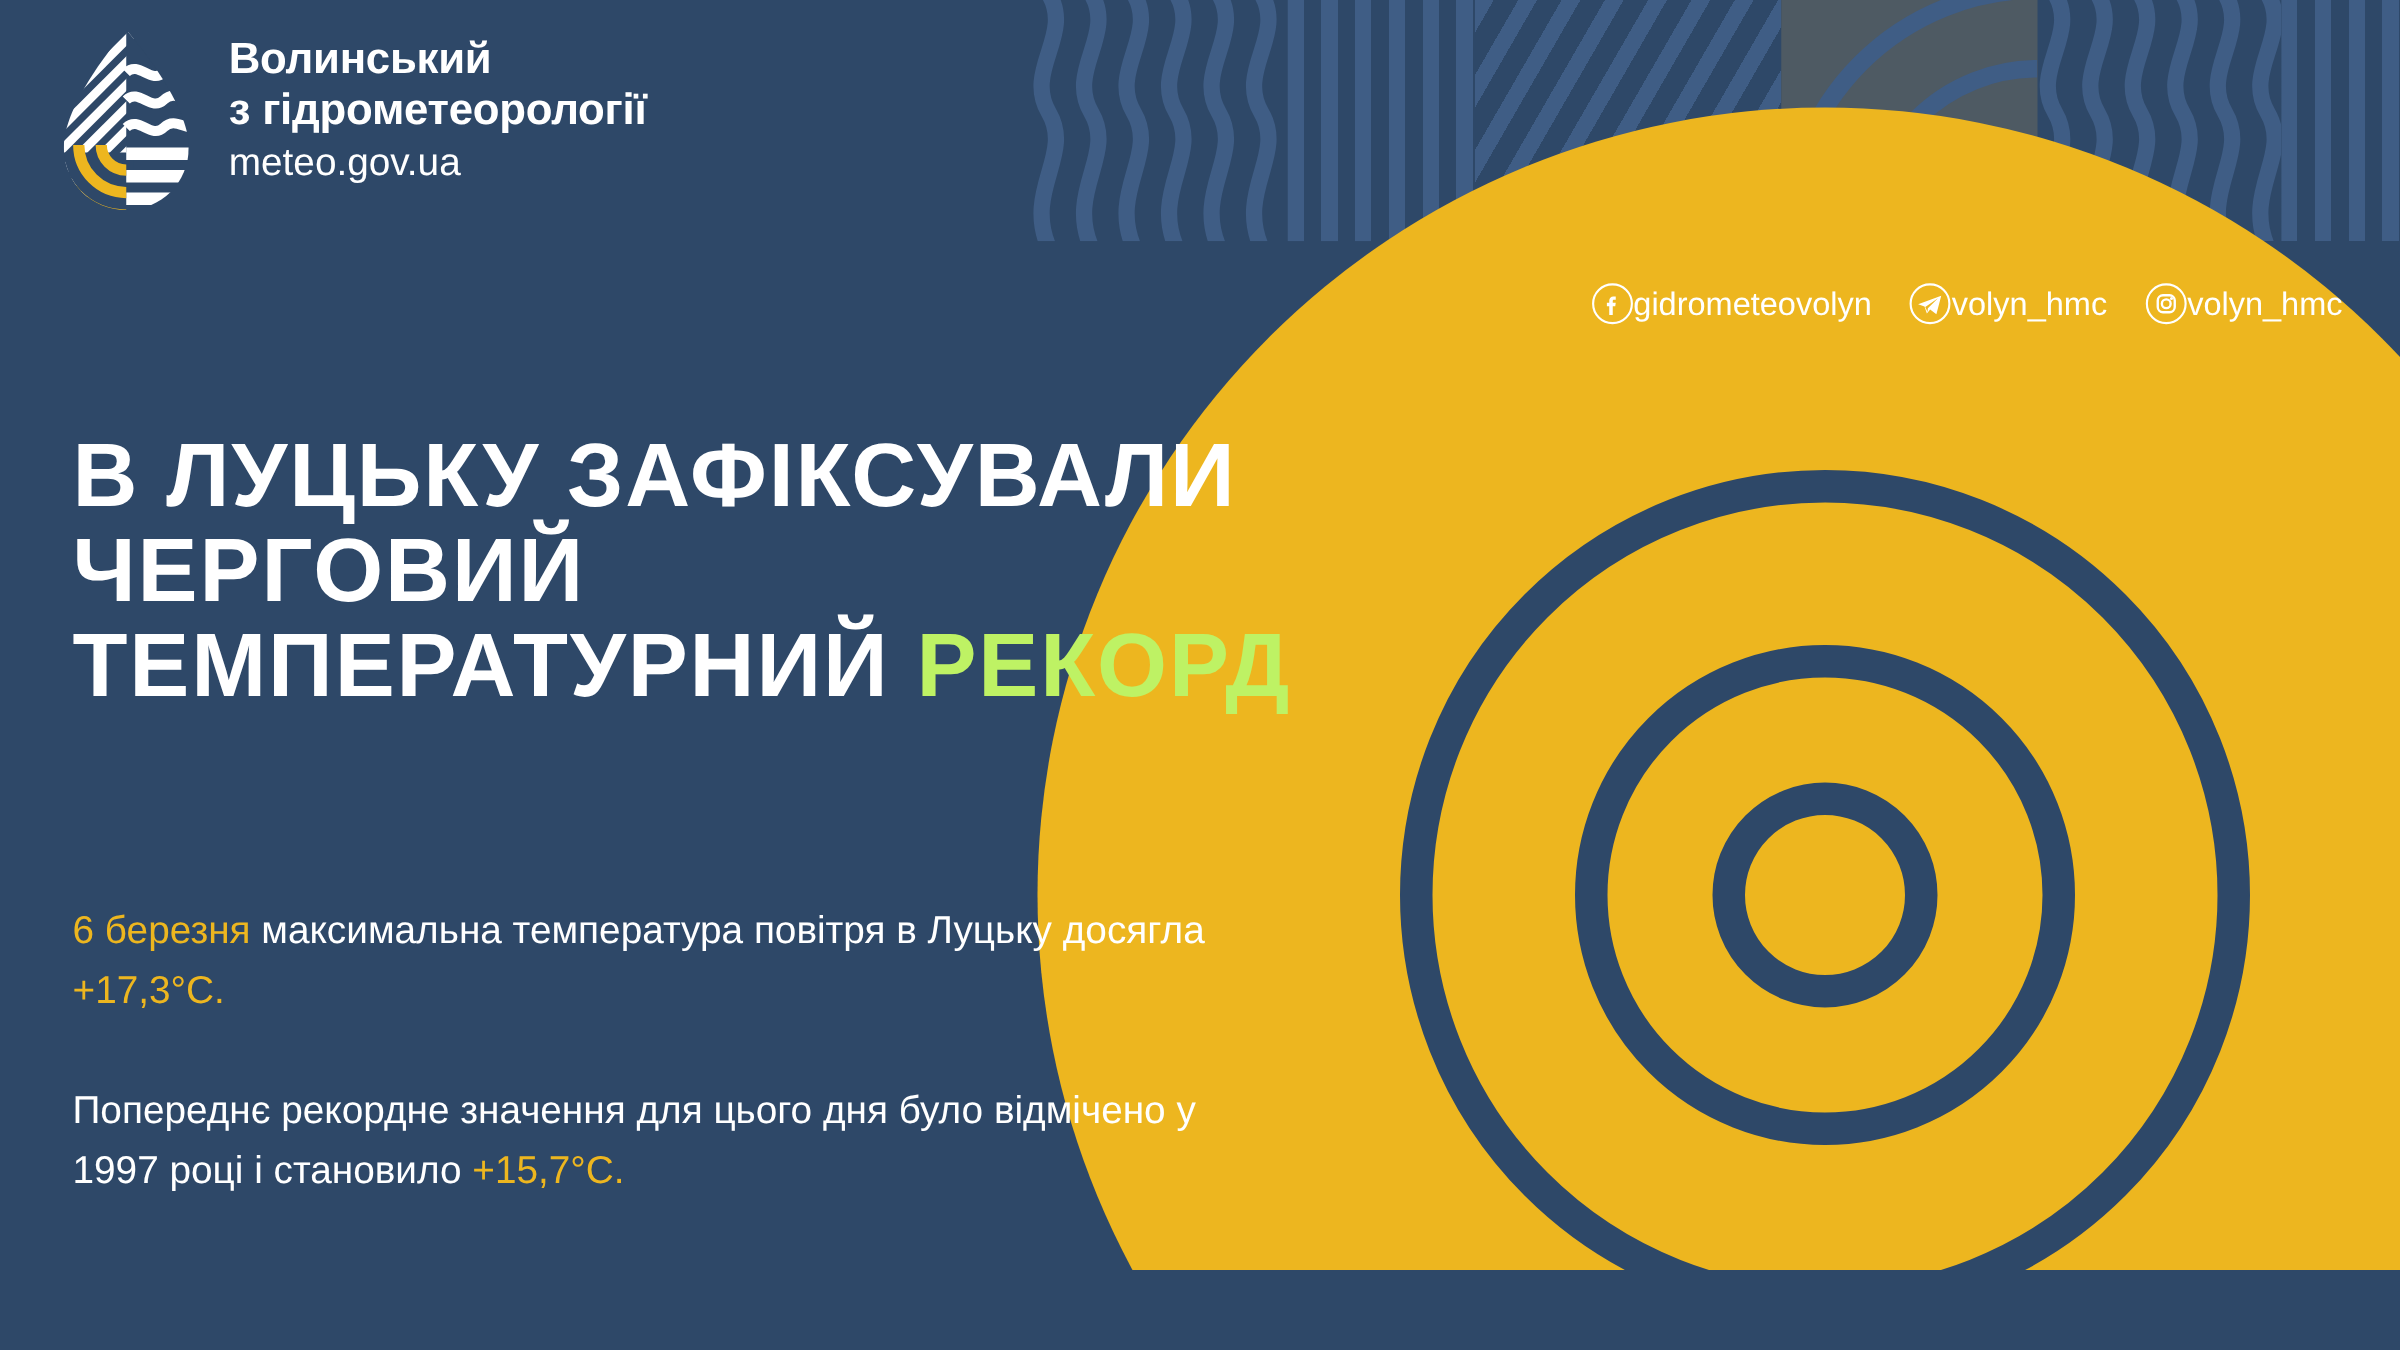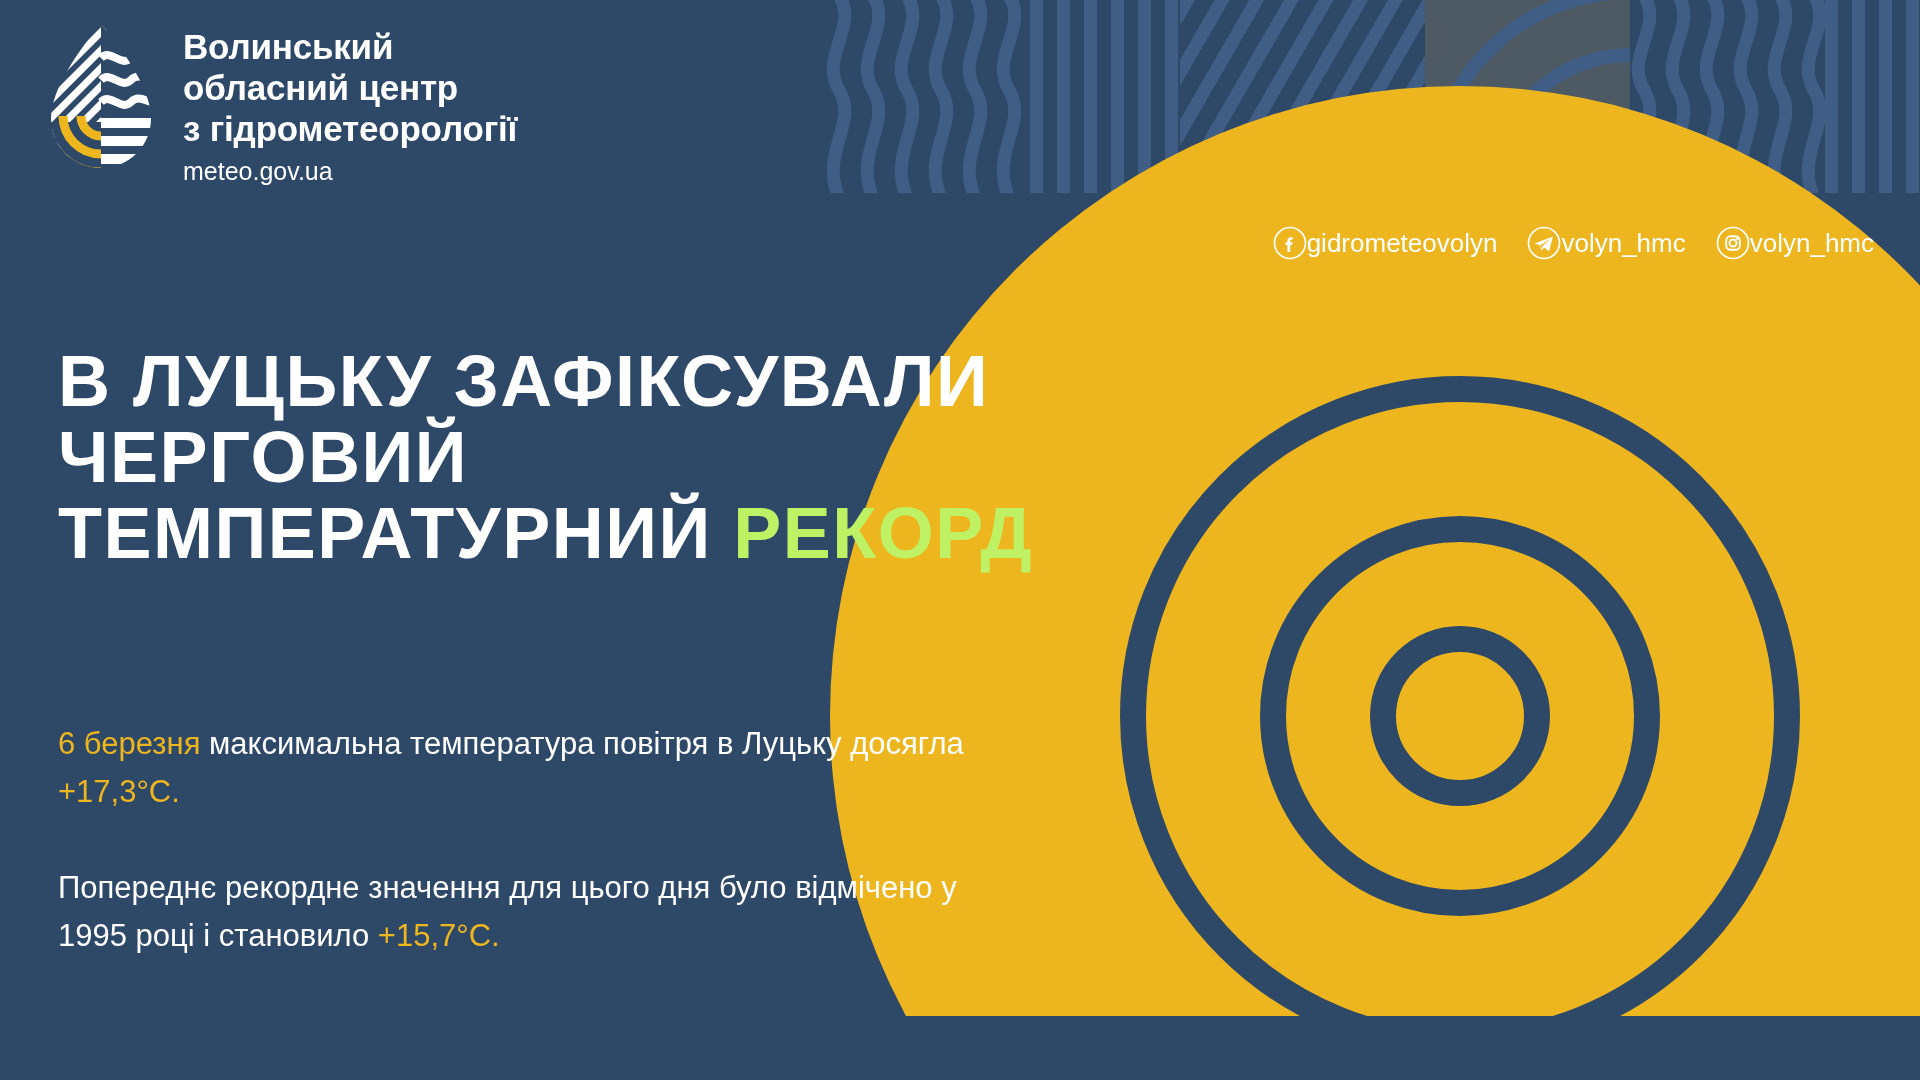--- a/index.html
+++ b/index.html
@@ -103,21 +103,21 @@
   .logo-title {
     color: #ffffff;
     font-size: 35px;
     font-weight: bold;
     line-height: 41px;
     letter-spacing: -0.2px;
     white-space: nowrap;
   }
   .logo-url {
     color: #ffffff;
-    font-size: 25px;
+    font-size: 31px;
     font-weight: normal;
     line-height: 40px;
     margin-top: 2px;
   }
 
   
   .social-row {
     position: absolute;
     right: 46px;
     top: 226px;
@@ -271,21 +271,20 @@
 
         <g stroke="#edb61f" stroke-width="9" fill="none">
           <path d="M54 150 A 56 56 0 0 1 -2 94"></path>
           <path d="M54 132 A 38 38 0 0 1 16 94"></path>
           <path d="M54 114 A 20 20 0 0 1 34 94"></path>
         </g>
       </g>
     </svg>
     <div class="logo-text">
       <div class="logo-title">Волинський</div>
-      <div class="logo-title">обласний центр</div>
       <div class="logo-title">з гідрометеорології</div>
       <div class="logo-url">meteo.gov.ua</div>
     </div>
   </div>
 
   <div class="social-row">
 
     <div class="social-item">
       <svg class="social-icon" viewBox="0 0 34 34">
         <circle cx="17" cy="17" r="15.5" fill="none" stroke="#ffffff" stroke-width="1.7"></circle>
@@ -314,16 +313,16 @@
   </div>
 
   <div class="headline">
     <div class="headline-line">В ЛУЦЬКУ ЗАФІКСУВАЛИ</div>
     <div class="headline-line">ЧЕРГОВИЙ</div>
     <div class="headline-line"><span>ТЕМПЕРАТУРНИЙ </span><span class="accent">РЕКОРД</span></div>
   </div>
 
   <div class="body-copy">
     <p class="body-para"><span class="hl">6 березня</span><span> максимальна температура повітря в Луцьку досягла </span><span class="hl">+17,3°C.</span></p>
-    <p class="body-para"><span>Попереднє рекордне значення для цього дня було відмічено у 1995 році і становило </span><span class="hl">+15,7°C.</span></p>
+    <p class="body-para"><span>Попереднє рекордне значення для цього дня було відмічено у 1997 році і становило </span><span class="hl">+15,7°C.</span></p>
   </div>
 
 </div>
 
 </body></html>

